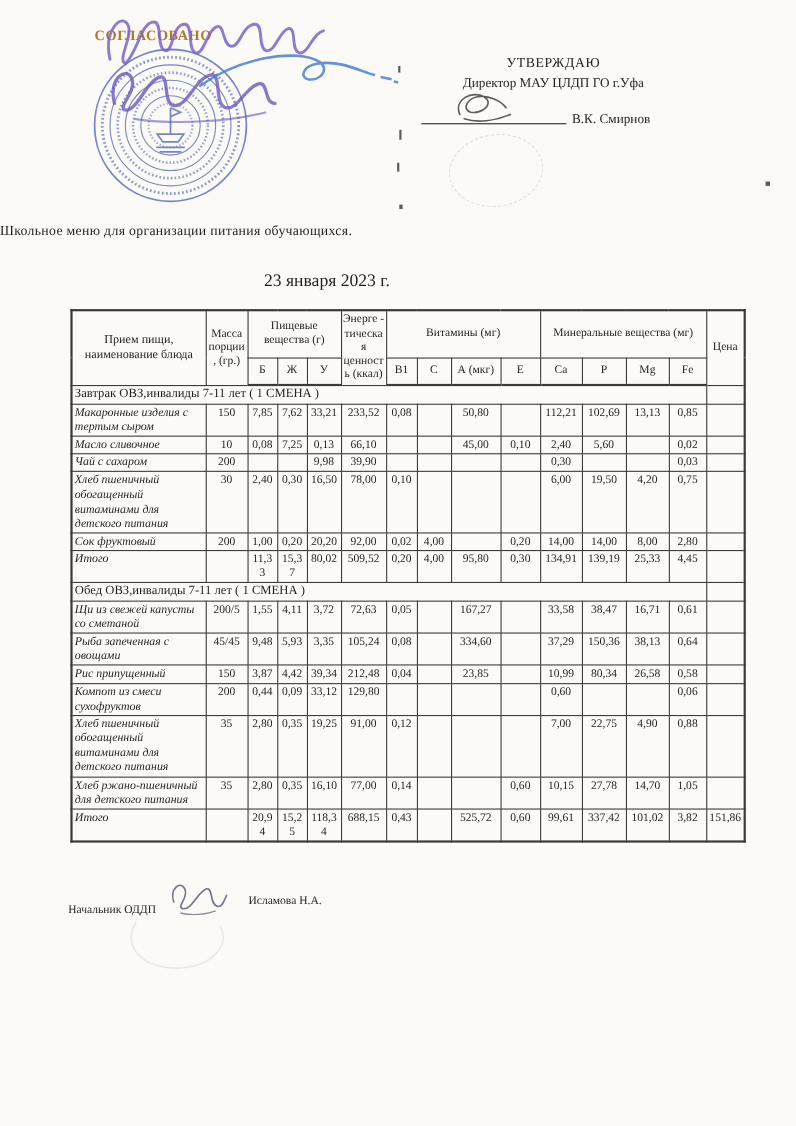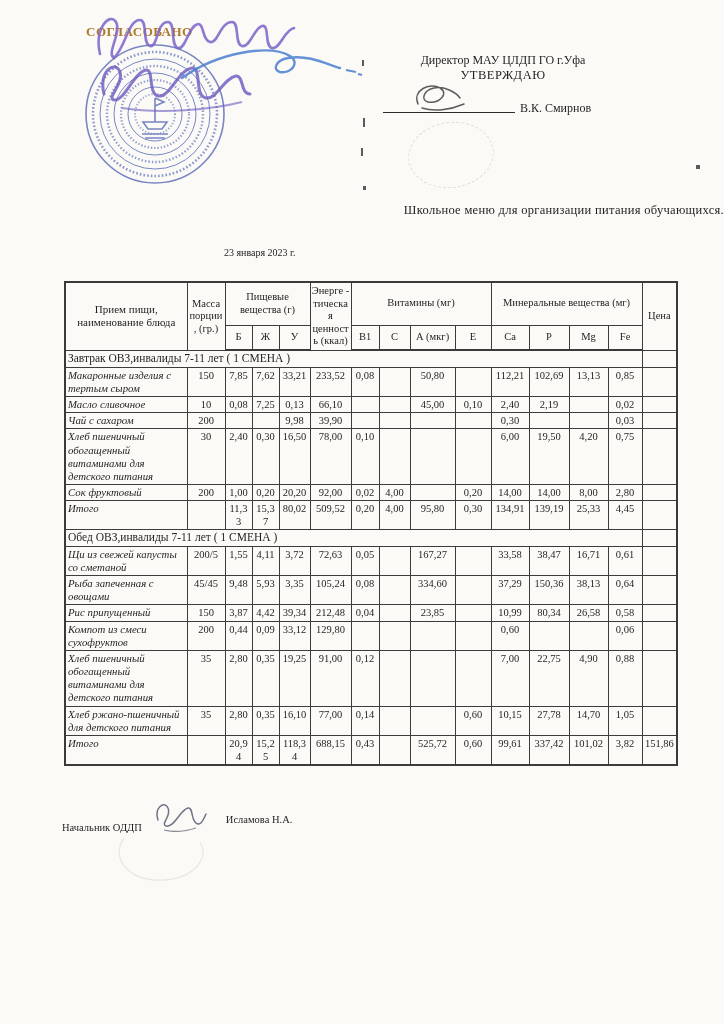--- a/index.html
+++ b/index.html
@@ -28,22 +28,22 @@
   #sign-line{left:383px;top:112px;width:132px;border-bottom:1.2px solid #2b2b2b;height:0;z-index:2;}
   #director-name{left:520px;top:101px;font-size:12px;z-index:2;}
   #faint-stamp-right{
     left:408px;top:122px;width:84px;height:64px;border:1px dashed #cfccc2;
     border-radius:50%;opacity:.65;transform:rotate(-8deg);z-index:1;
   }
 
   .speck{position:absolute;background:#5a5a5a;z-index:1;}
 
   
-  #doc-title{left:0;top:203px;width:724px;text-align:right;font-size:12.5px;letter-spacing:.3px;}
-  #doc-date{left:224px;top:247px;font-size:10px;}
+  #doc-title{left:0;top:203px;width:724px;text-align:left;font-size:12.5px;letter-spacing:.3px;}
+  #doc-date{left:240px;top:247px;font-size:16px;}
 
   
   #menu-table{
     left:64px;top:281px;
     border-collapse:collapse;table-layout:fixed;width:612px;
     font-size:10.5px;z-index:2;background:transparent;
   }
   #menu-table td,#menu-table th{
     border:1px solid #3c3c3c;padding:1px 2px;vertical-align:top;
     font-weight:normal;overflow:hidden;word-wrap:break-word;
@@ -111,22 +111,22 @@
   <path d="M168,30 l10,2 M180,34 l4,1" stroke="#4a7ed0" stroke-width="2.2" opacity=".85"></path>
 </svg>
 
 <div class="speck" style="left:362px;top:60px;width:2px;height:6px;"></div>
 <div class="speck" style="left:363px;top:118px;width:2px;height:9px;"></div>
 <div class="speck" style="left:361px;top:148px;width:2px;height:8px;"></div>
 <div class="speck" style="left:363px;top:186px;width:3px;height:4px;"></div>
 <div class="speck" style="left:696px;top:165px;width:4px;height:4px;"></div>
 
 <div id="approve-block" class="abs">
+  <div id="approve-title">УТВЕРЖДАЮ</div>
   <div id="approve-director">Директор МАУ ЦЛДП ГО г.Уфа</div>
-  <div id="approve-title">УТВЕРЖДАЮ</div>
 </div>
 
 <svg id="director-signature" class="abs" width="76" height="38" viewBox="0 0 76 38">
   <path d="M10,26 C4,12 22,4 32,10 C42,16 30,26 20,24 C12,22 16,12 26,10 C36,8 48,14 52,20
            M14,30 C26,34 42,32 56,26" fill="none" stroke="#4a4a4a" stroke-width="1.5" stroke-linecap="round" opacity=".9"></path>
 </svg>
 <div id="sign-line" class="abs"></div>
 <div id="director-name" class="abs">В.К. Смирнов</div>
 <div id="faint-stamp-right" class="abs"></div>
 
@@ -202,21 +202,21 @@
         <td class="num">10</td>
         <td class="num">0,08</td>
         <td class="num">7,25</td>
         <td class="num">0,13</td>
         <td class="num">66,10</td>
         <td class="num"></td>
         <td class="num"></td>
         <td class="num">45,00</td>
         <td class="num">0,10</td>
         <td class="num">2,40</td>
-        <td class="num">2,19</td>
+        <td class="num">5,60</td>
         <td class="num"></td>
         <td class="num">0,02</td>
         <td class="num"></td>
       </tr>
       <tr>
         <td class="dish">Чай с сахаром</td>
         <td class="num">200</td>
         <td class="num"></td>
         <td class="num"></td>
         <td class="num">9,98</td>

